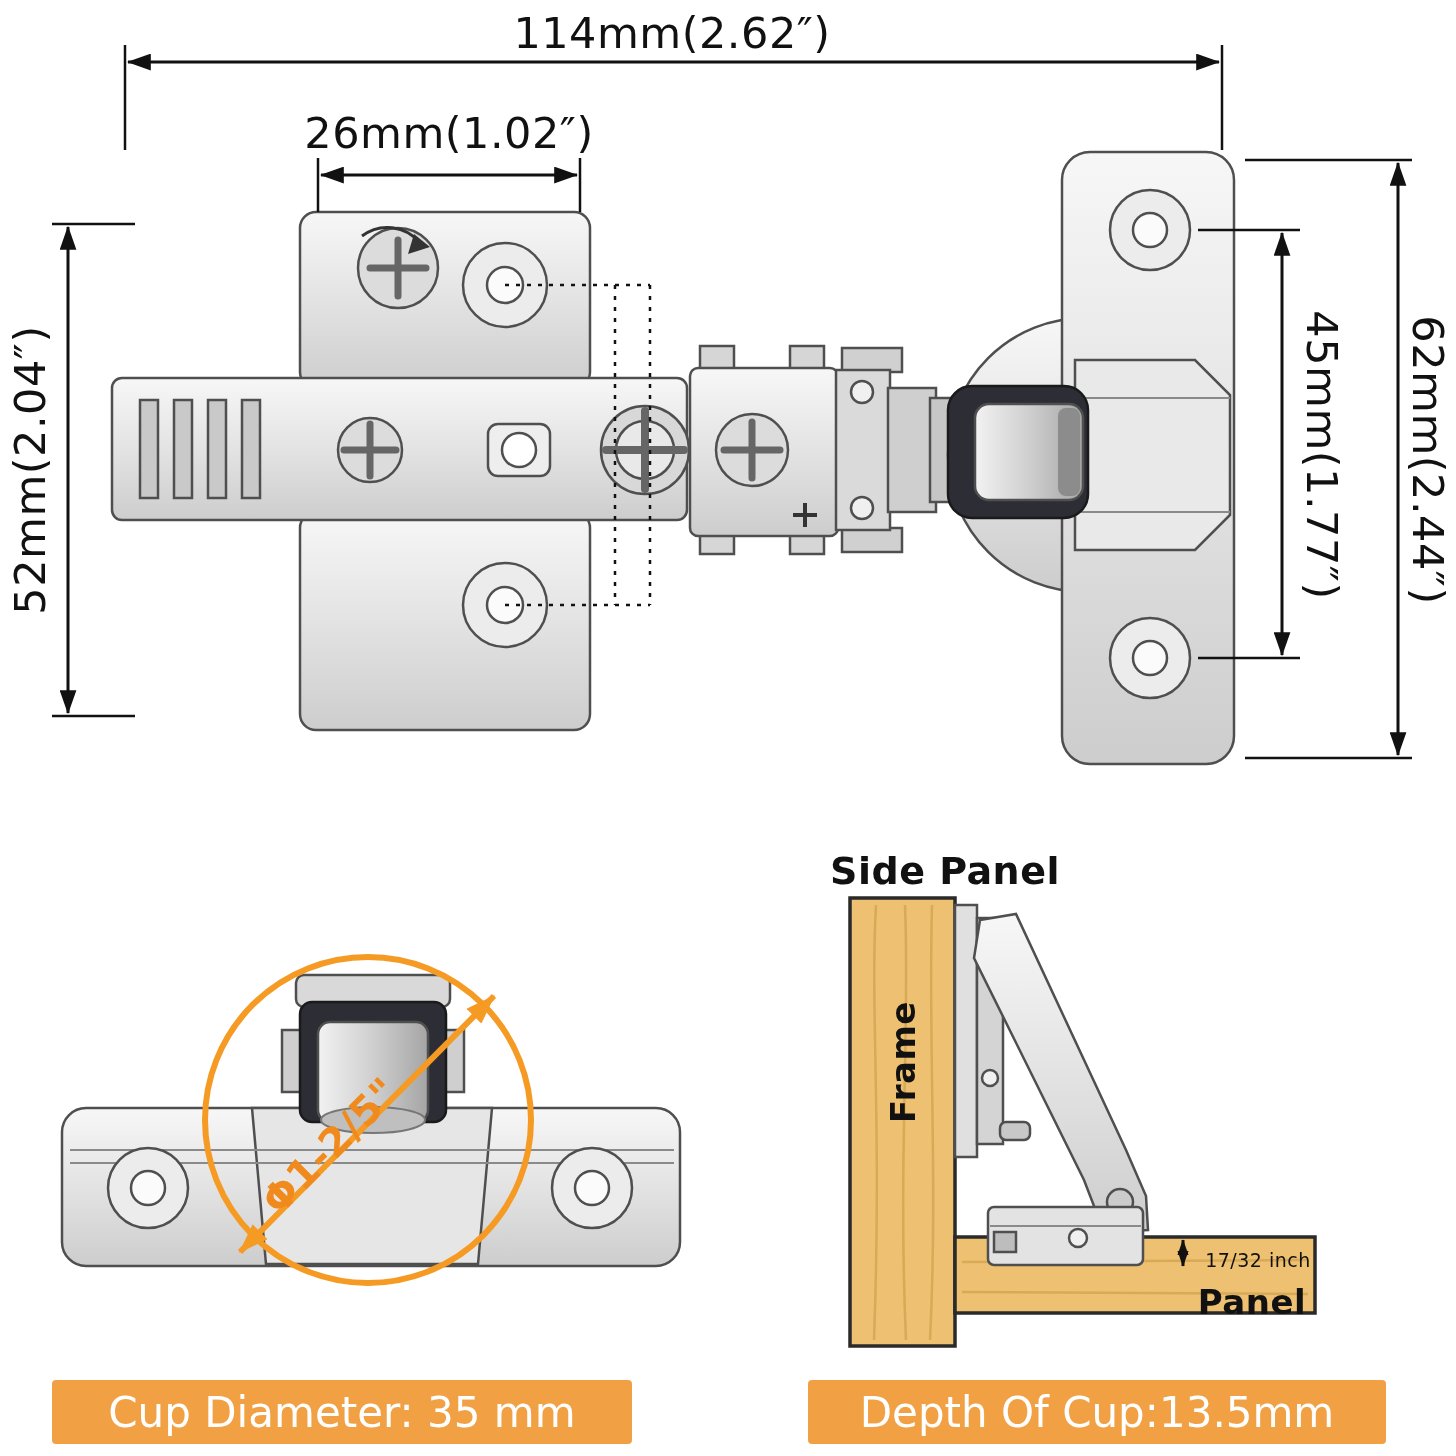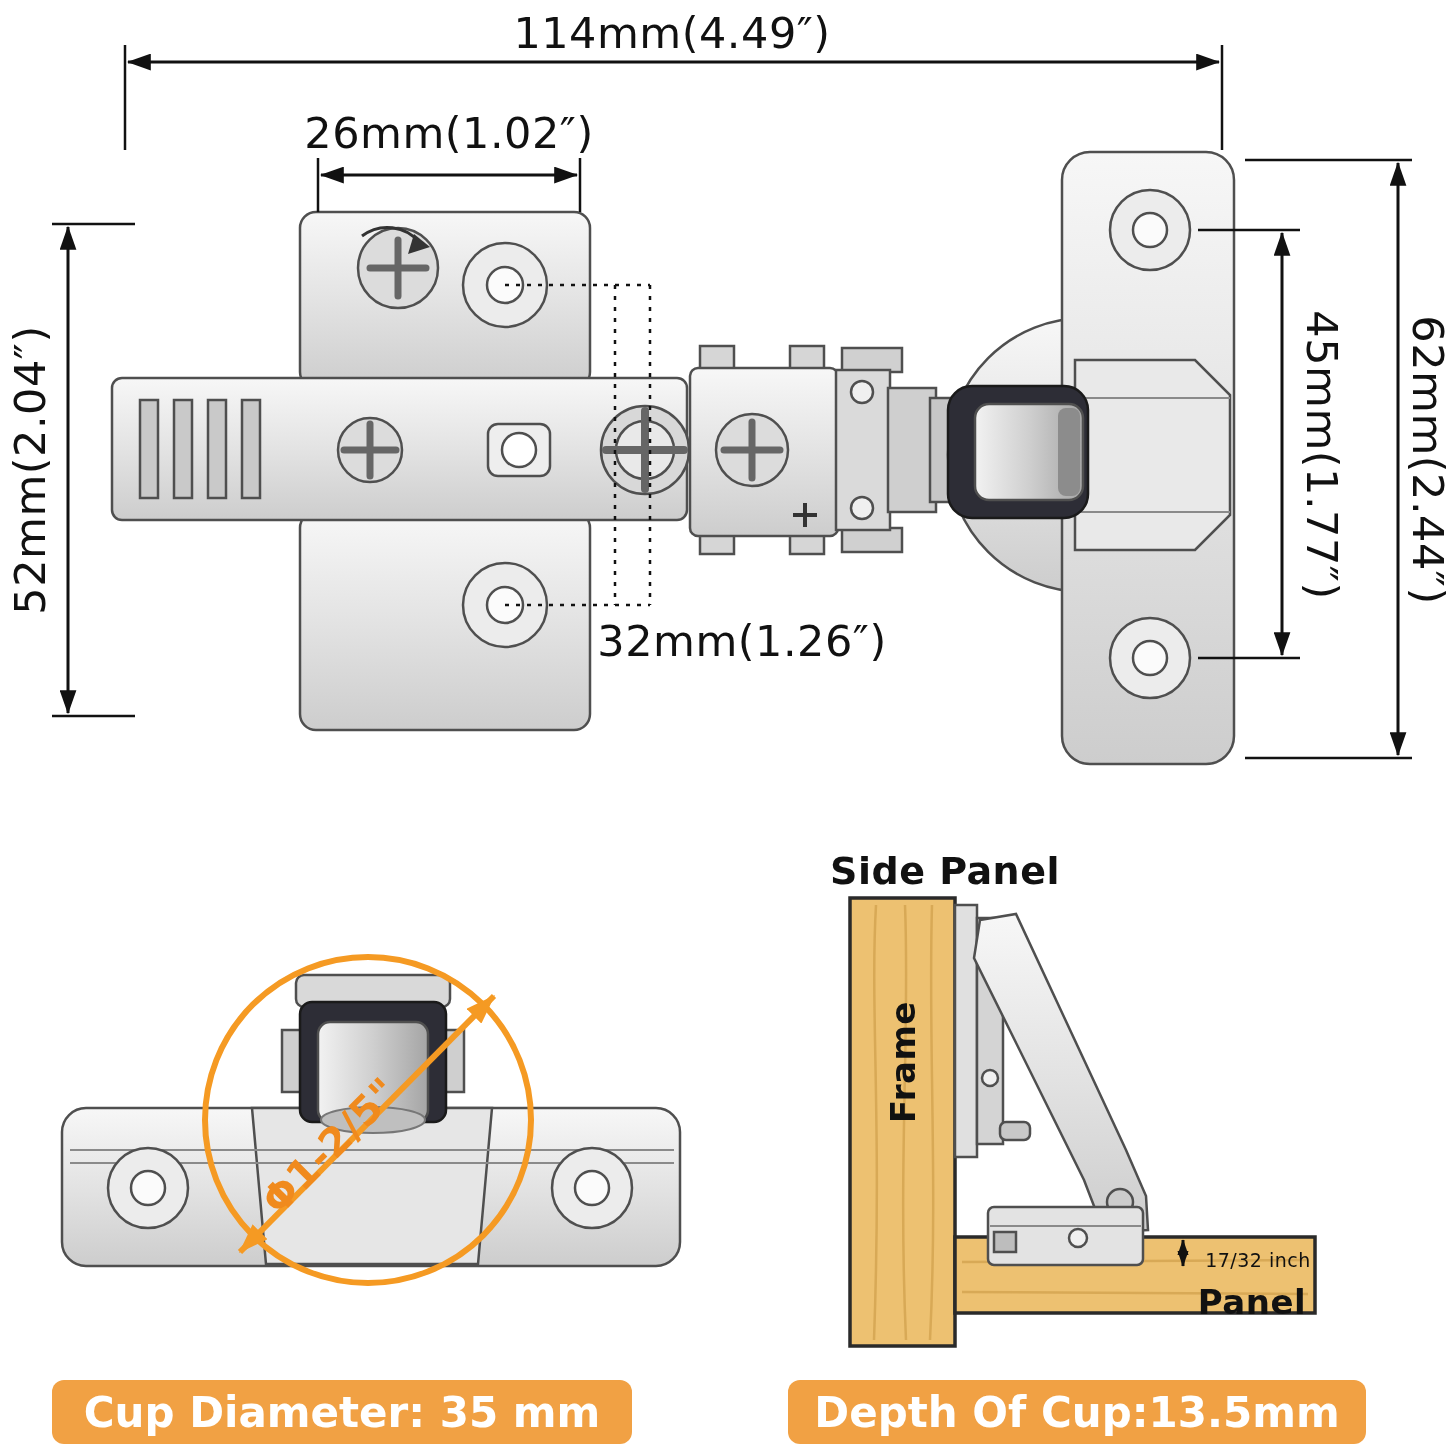--- a/index.html
+++ b/index.html
@@ -13,22 +13,22 @@
     transform:translate(-50%,-50%);letter-spacing:.5px;
   }
   .rot-ccw{transform:translate(-50%,-50%) rotate(-90deg);}
   .rot-cw{transform:translate(-50%,-50%) rotate(90deg);}
   .rot-45{transform:translate(-50%,-50%) rotate(-45deg);}
   .title-text{font-weight:700;font-size:38px;margin-left:44px;}
   .bold-med{font-weight:700;font-size:34px;}
   .small-note{font-size:19px;font-weight:500;}
   .phi{color:#F08A1D;font-weight:700;font-size:40px;}
   .banner{
-    position:absolute;top:1380px;height:64px;background:#F1A144;border-radius:12px;
-    color:#ffffff;font-weight:700;font-size:42px;display:flex;align-items:center;
+    position:absolute;top:1380px;height:64px;background:#F1A144;border-radius:4px;
+    color:#ffffff;font-weight:400;font-size:42px;display:flex;align-items:center;
     justify-content:center;white-space:nowrap;
   }
 </style>
 </head>
 <body>
 
 <div class="stage">
 
 <svg width="1456" height="1456" viewBox="0 0 1456 1456">
   <defs>
@@ -199,30 +199,29 @@
       <rect x="988" y="1207" width="155" height="58" rx="6" fill="#e3e3e3"></rect>
       <line x1="990" y1="1226" x2="1141" y2="1226" stroke="#8a8a8a" stroke-width="2"></line>
       <rect x="994" y="1232" width="22" height="20" fill="#bdbdbd"></rect>
       <circle cx="1078" cy="1238" r="9" fill="#f0f0f0"></circle>
     </g>
 
     <line x1="1183" y1="1240" x2="1183" y2="1266" stroke="#111" stroke-width="3" marker-start="url(#arrS)" marker-end="url(#arrS)"></line>
   </g>
 </svg>
 
-<div class="label" style="left:672px;top:33px;">114mm(4.49″)</div>
+<div class="label" style="left:672px;top:33px;">114mm(2.62″)</div>
 <div class="label" style="left:449px;top:133px;">26mm(1.02″)</div>
 <div class="label rot-ccw" style="left:30px;top:470px;">52mm(2.04″)</div>
-<div class="label" style="left:742px;top:641px;">32mm(1.26″)</div>
 <div class="label rot-cw" style="left:1322px;top:455px;">45mm(1.77″)</div>
 <div class="label rot-cw" style="left:1428px;top:460px;">62mm(2.44″)</div>
 
 <div class="label rot-45 phi" style="left:330px;top:1146px;">Φ1-2/5"</div>
 
 <div class="label title-text" style="left:901px;top:871px;">Side Panel</div>
 <div class="label rot-ccw bold-med" style="left:903px;top:1062px;">Frame</div>
 <div class="label small-note" style="left:1258px;top:1260px;">17/32 inch</div>
 <div class="label bold-med" style="left:1252px;top:1302px;">Panel</div>
 
 <div class="banner" style="left:52px;width:580px;">Cup Diameter: 35 mm</div>
-<div class="banner" style="left:788px;width:578px;">Depth Of Cup:13.5mm</div>
+<div class="banner" style="left:808px;width:578px;">Depth Of Cup:13.5mm</div>
 
 </div>
 
 </body></html>

